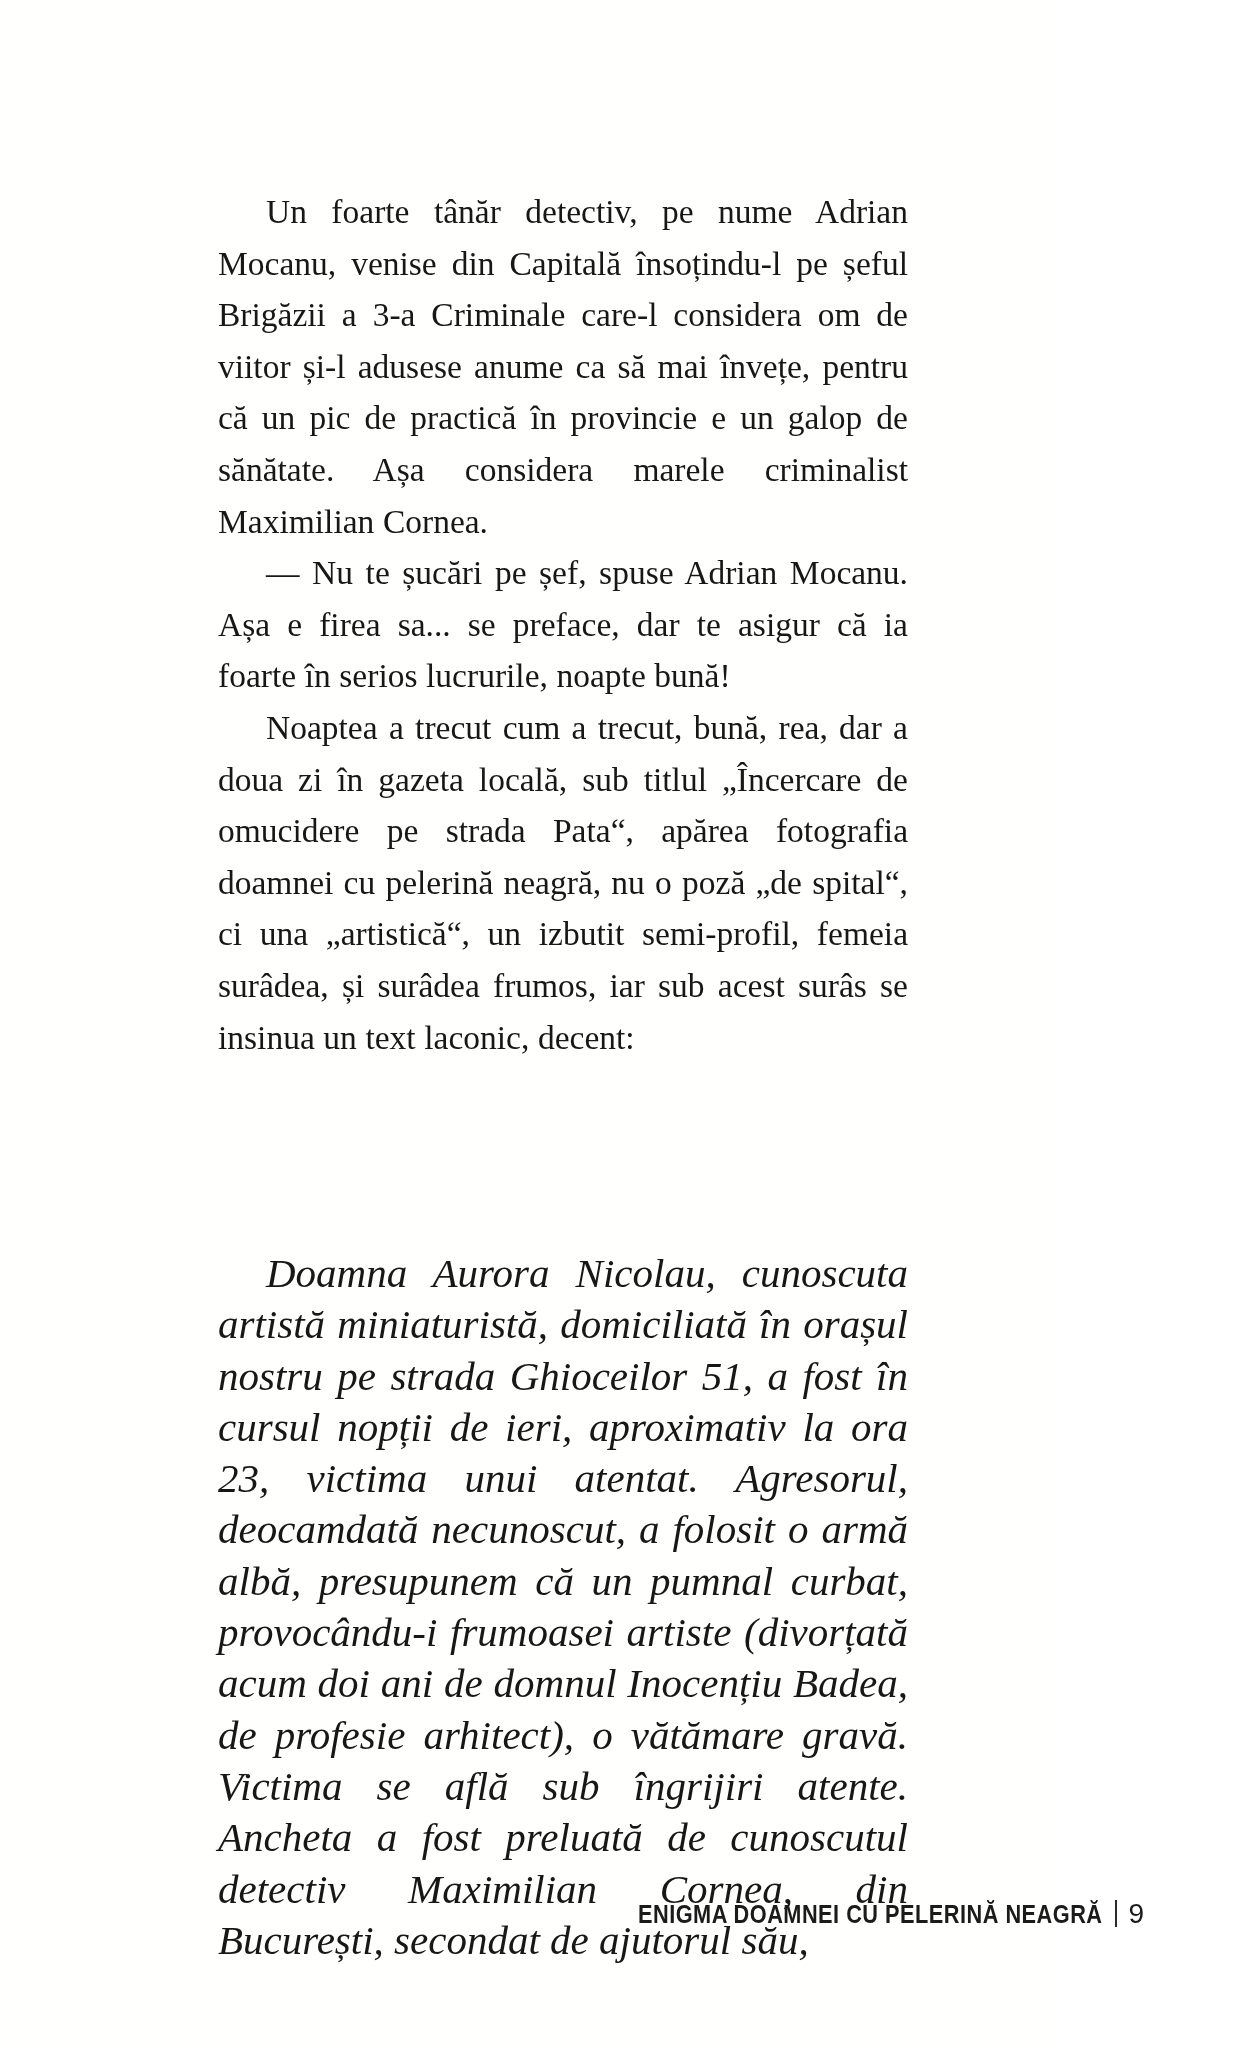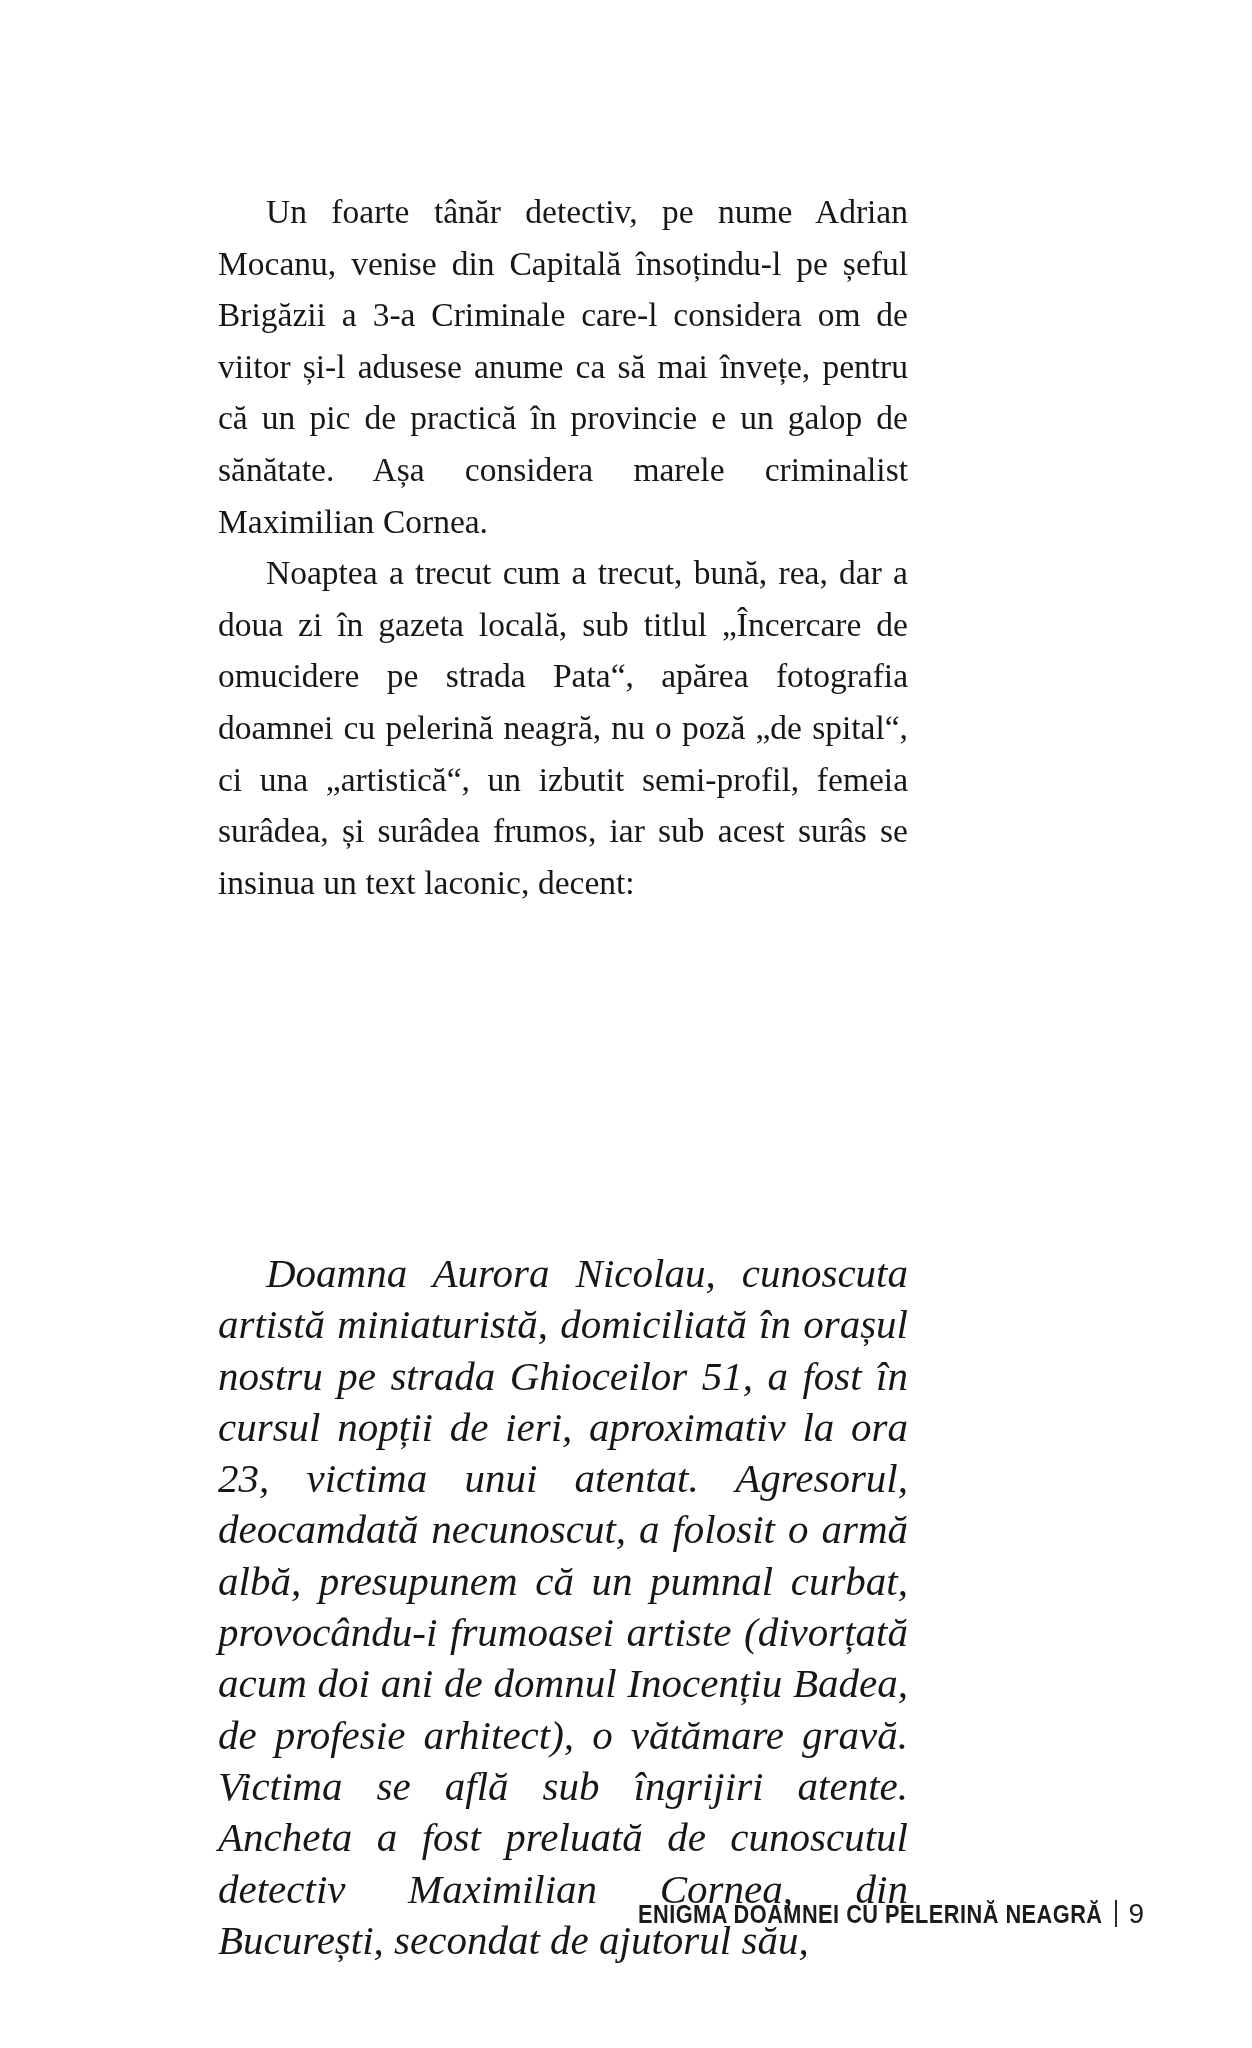--- a/index.html
+++ b/index.html
@@ -106,20 +106,21 @@
     vertical-align: middle;
   }
 </style>
 </head>
 <body>
 
 <div class="page">
 
   <div class="text-column">
     <p class="body-par">Un foarte tânăr detectiv, pe nume Adrian Mocanu, venise din Capitală însoțindu-l pe șeful Brigăzii a 3-a Criminale care-l considera om de viitor și-l adusese anume ca să mai învețe, pentru că un pic de practică în provincie e un galop de sănătate. Așa considera marele criminalist Maximilian Cornea.</p>
+    <p class="body-par">— Nu te șucări pe șef, spuse Adrian Mocanu. Așa e firea sa... se preface, dar te asigur că ia foarte în serios lucrurile, noapte bună!</p>
     <p class="body-par">Noaptea a trecut cum a trecut, bună, rea, dar a doua zi în gazeta locală, sub titlul „Încercare de omucidere pe strada Pata“, apărea fotografia doamnei cu pelerină neagră, nu o poză „de spital“, ci una „artistică“, un izbutit semi-profil, femeia surâdea, și surâdea frumos, iar sub acest surâs se insinua un text laconic, decent:</p>
   </div>
 
   <div class="quote-block">
     <p class="quote-par">Doamna Aurora Nicolau, cunoscuta artistă miniaturistă, domiciliată în orașul nostru pe strada Ghioceilor 51, a fost în cursul nopții de ieri, aproximativ la ora 23, victima unui atentat. Agresorul, deocamdată necunoscut, a folosit o armă albă, presupunem că un pumnal curbat, provocându-i frumoasei artiste (divorțată acum doi ani de domnul Inocențiu Badea, de profesie arhitect), o vătămare gravă. Victima se află sub îngrijiri atente. Ancheta a fost preluată de cunoscutul detectiv Maximilian Cornea, din București, secondat de ajutorul său,</p>
   </div>
 
   <div class="footer">
     <span class="footer-title">ENIGMA DOAMNEI CU PELERINĂ NEAGRĂ</span><span class="footer-rule"></span><span class="footer-page">9</span>
   </div>

